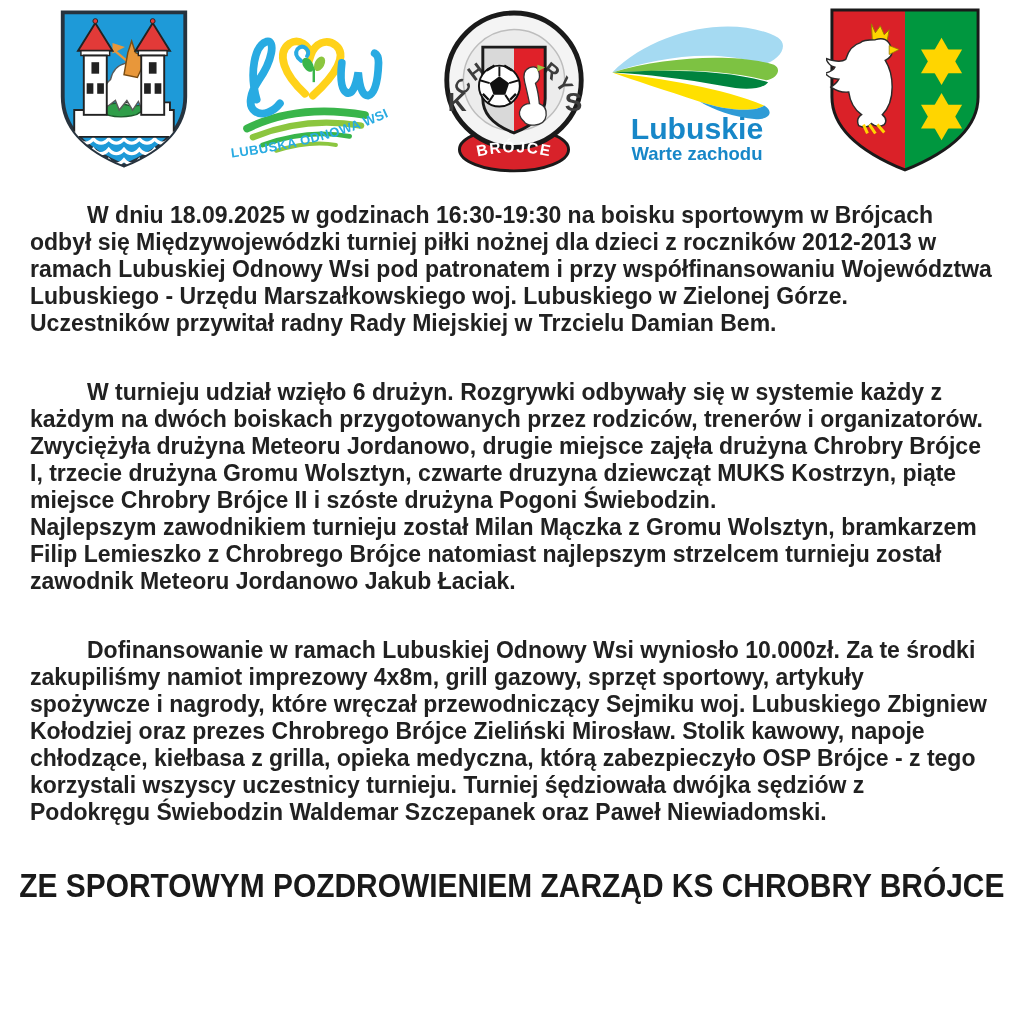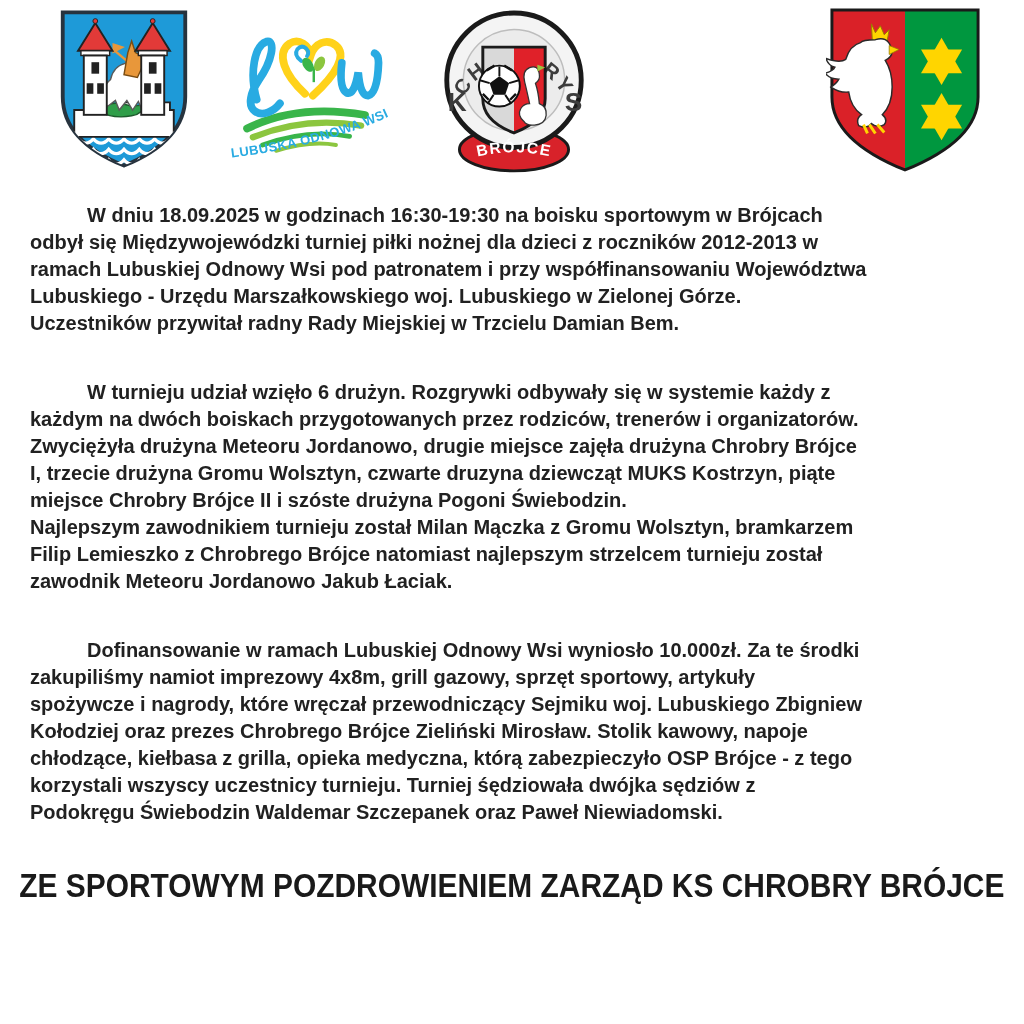--- a/index.html
+++ b/index.html
@@ -13,21 +13,21 @@
   .logo svg{display:block;}
   #logo-trzciel{left:57px;top:8px;}
   #logo-low{left:220px;top:8px;}
   #logo-chrobry{left:438px;top:4px;}
   #logo-lubuskie-brand{left:604px;top:14px;}
   #logo-lubuskie-herb{left:826px;top:6px;}
   
   .content{margin:16px 30px 0 30px;color:#212121;}
   .content p{
     margin:0 0 42px 0;
-    font-size:20px;line-height:27px;font-weight:bold;
+    font-size:23px;line-height:27px;font-weight:bold;
     text-indent:57px;white-space:pre-wrap;
   }
   .closing-wrap{display:flex;justify-content:center;margin-top:32px;}
   .closing{
     font-weight:bold;font-size:34px;line-height:34px;color:#1a1a1a;
     white-space:nowrap;transform:scaleX(0.88);transform-origin:center;
   }
 </style>
 </head>
 <body>
@@ -146,20 +146,33 @@
           <path d="M88 118 q-7 -6 -3 -13 q3 -5 9 -5 q-3 -14 -5 -22 q-3 -12 5 -15 q9 -3 10 7 q1 6 -4 9 q3 9 4 21 q8 3 7 12 q-1 9 -12 10 q-8 1 -11 -4 z" fill="#ffffff" stroke="#333" stroke-width="1.3"></path>
           <path d="M102 60 l8 3 -8 4 z" fill="#9bc53f"></path>
         </g>
 
         <text font-size="16" font-weight="bold" fill="#ffffff" letter-spacing="1.5" font-family="Liberation Sans, DejaVu Sans, sans-serif">
           <textPath href="#chRib" startOffset="50%" text-anchor="middle">BRÓJCE</textPath>
         </text>
       </svg>
     </span>
 
+    <span class="logo" id="logo-lubuskie-brand">
+      <svg width="186" height="152" viewBox="0 0 190 156">
+        <g>
+          <path d="M8 60 C 52 16 132 0 178 24 C 190 32 180 48 162 52 C 112 34 52 46 8 60 Z" fill="#a5daf2"></path>
+          <path d="M8 60 C 62 44 132 40 174 52 C 182 56 178 66 166 68 C 112 54 54 58 8 60 Z" fill="#7dc242"></path>
+          <path d="M8 60 C 66 56 130 58 168 70 C 162 78 142 78 122 74 C 82 66 42 62 8 60 Z" fill="#00833e"></path>
+          <path d="M8 60 C 58 66 122 76 164 94 C 152 102 122 98 98 90 C 62 78 30 68 8 60 Z" fill="#ffe000"></path>
+          <path d="M98 90 C 122 98 152 102 164 94 C 174 100 170 108 156 108 C 132 106 112 98 98 90 Z" fill="#2e9bd6"></path>
+        </g>
+        <text x="95" y="128" text-anchor="middle" font-size="31" font-weight="bold" fill="#1787c8" font-family="Liberation Sans, DejaVu Sans, sans-serif">Lubuskie</text>
+        <text x="95" y="150" text-anchor="middle" font-size="19" font-weight="bold" fill="#1787c8" font-family="Liberation Sans, DejaVu Sans, sans-serif">Warte zachodu</text>
+      </svg>
+    </span>
 
     <span class="logo" id="logo-lubuskie-herb">
       <svg width="158" height="168" viewBox="0 0 160 170">
         <path d="M6 4 H80 V166 Q6 136 6 92 Z" fill="#da2128"></path>
         <path d="M80 4 H154 V92 Q154 136 80 166 Z" fill="#00973f"></path>
         <path d="M6 4 H154 V92 Q154 136 80 166 Q6 136 6 92 Z" fill="none" stroke="#1a1a1a" stroke-width="3"></path>
 
         <g>
           <path d="M46 18 l4 9 5 -7 4 9 5 -5 -2 11 -15 2 z" fill="#ffd500" stroke="#9a7b00" stroke-width="1"></path>
           <path d="M50 34 q12 -4 16 8 q3 9 -6 13 q7 11 7 27 q0 18 -10 28 q6 5 2 10 q-7 4 -13 -1 q-5 6 -13 2 q-3 -7 3 -11 q-11 -8 -13 -23 q-9 1 -18 -5 q6 -4 8 -8 q-9 0 -14 -6 q8 -2 10 -6 q-7 -2 -9 -9 q14 5 20 1 q4 -14 15 -17 q2 -3 15 -3 z" fill="#ffffff" stroke="#2a2a2a" stroke-width="1.5"></path>

